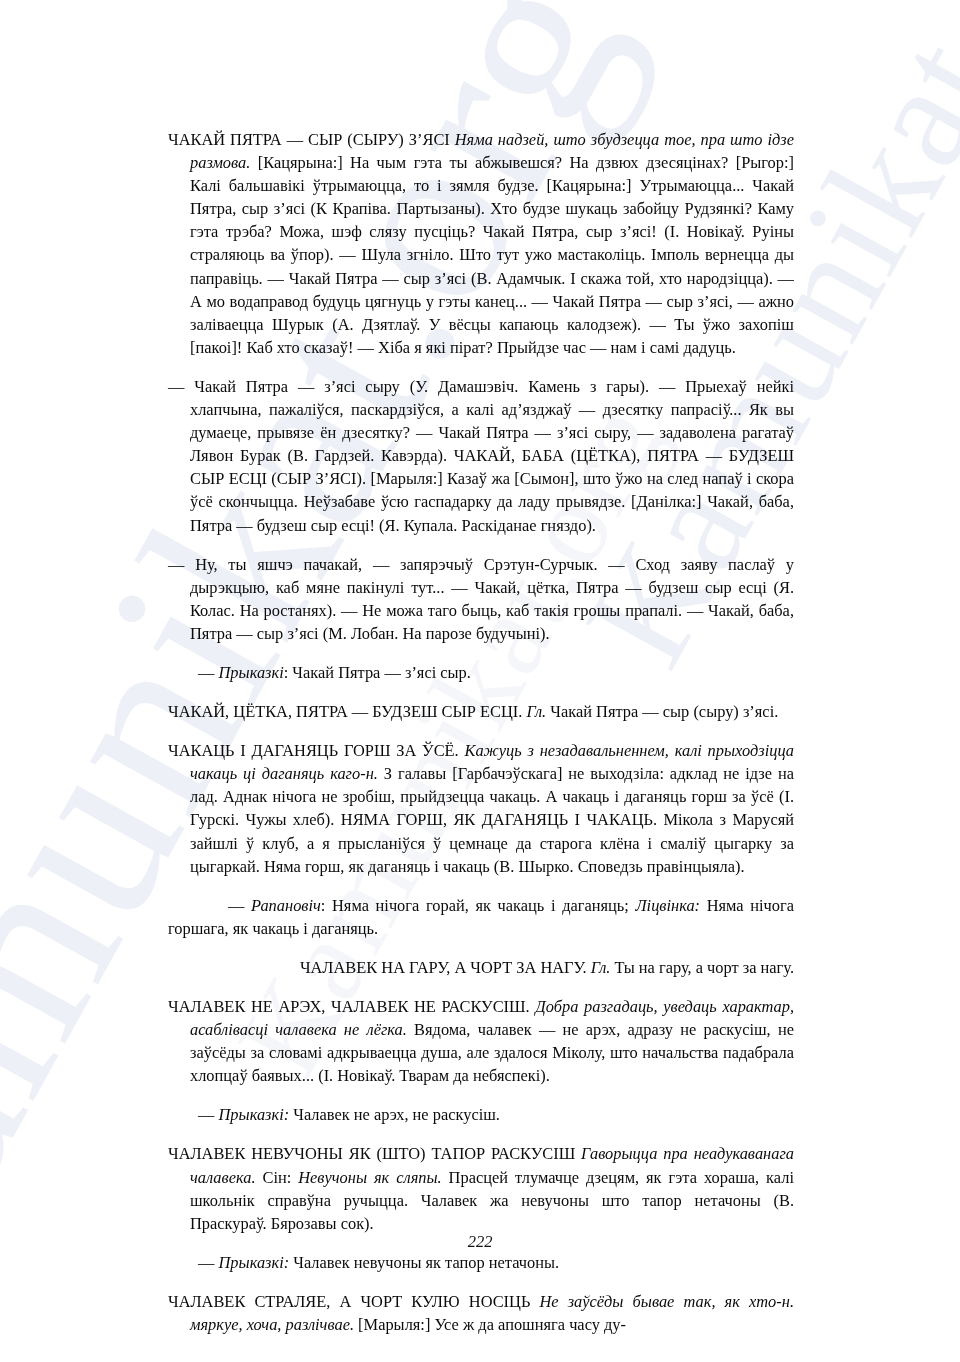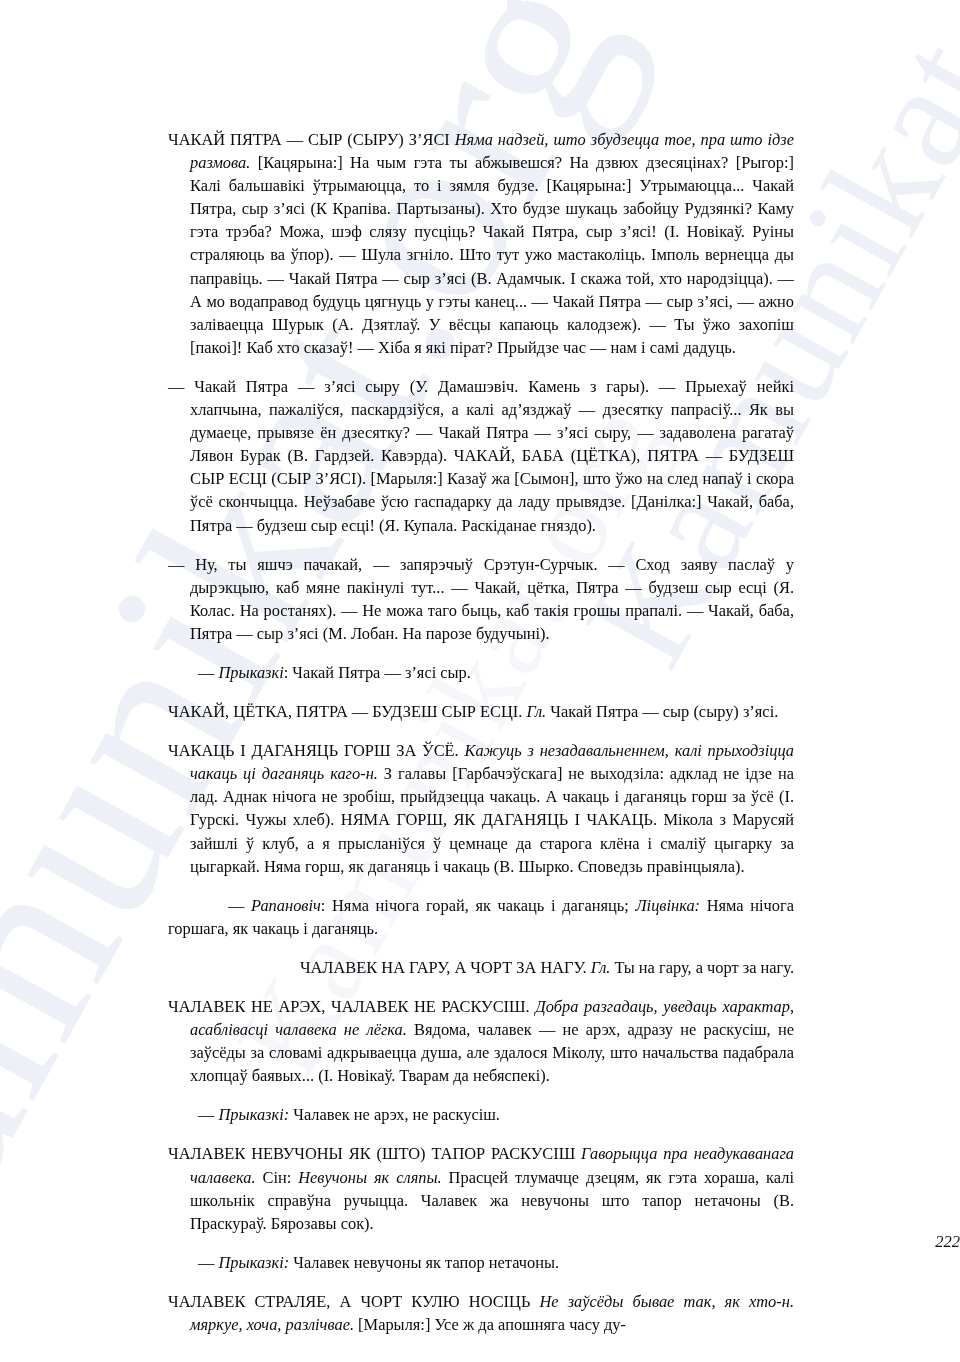--- a/index.html
+++ b/index.html
@@ -104,21 +104,21 @@
   .def { font-style: italic; }     
   .ref { font-style: italic; }     
   .src { font-style: normal; }
 
   
   #folio {
     position: absolute;
     left: 0;
     right: 0;
     top: 1232px;
-    text-align: right;
+    text-align: center;
     font-family: "Liberation Serif", "DejaVu Serif", serif;
     font-size: 16.5px;
     font-style: italic;
     color: #111;
     z-index: 2;
   }
 </style>
 </head>
 <body>
 

